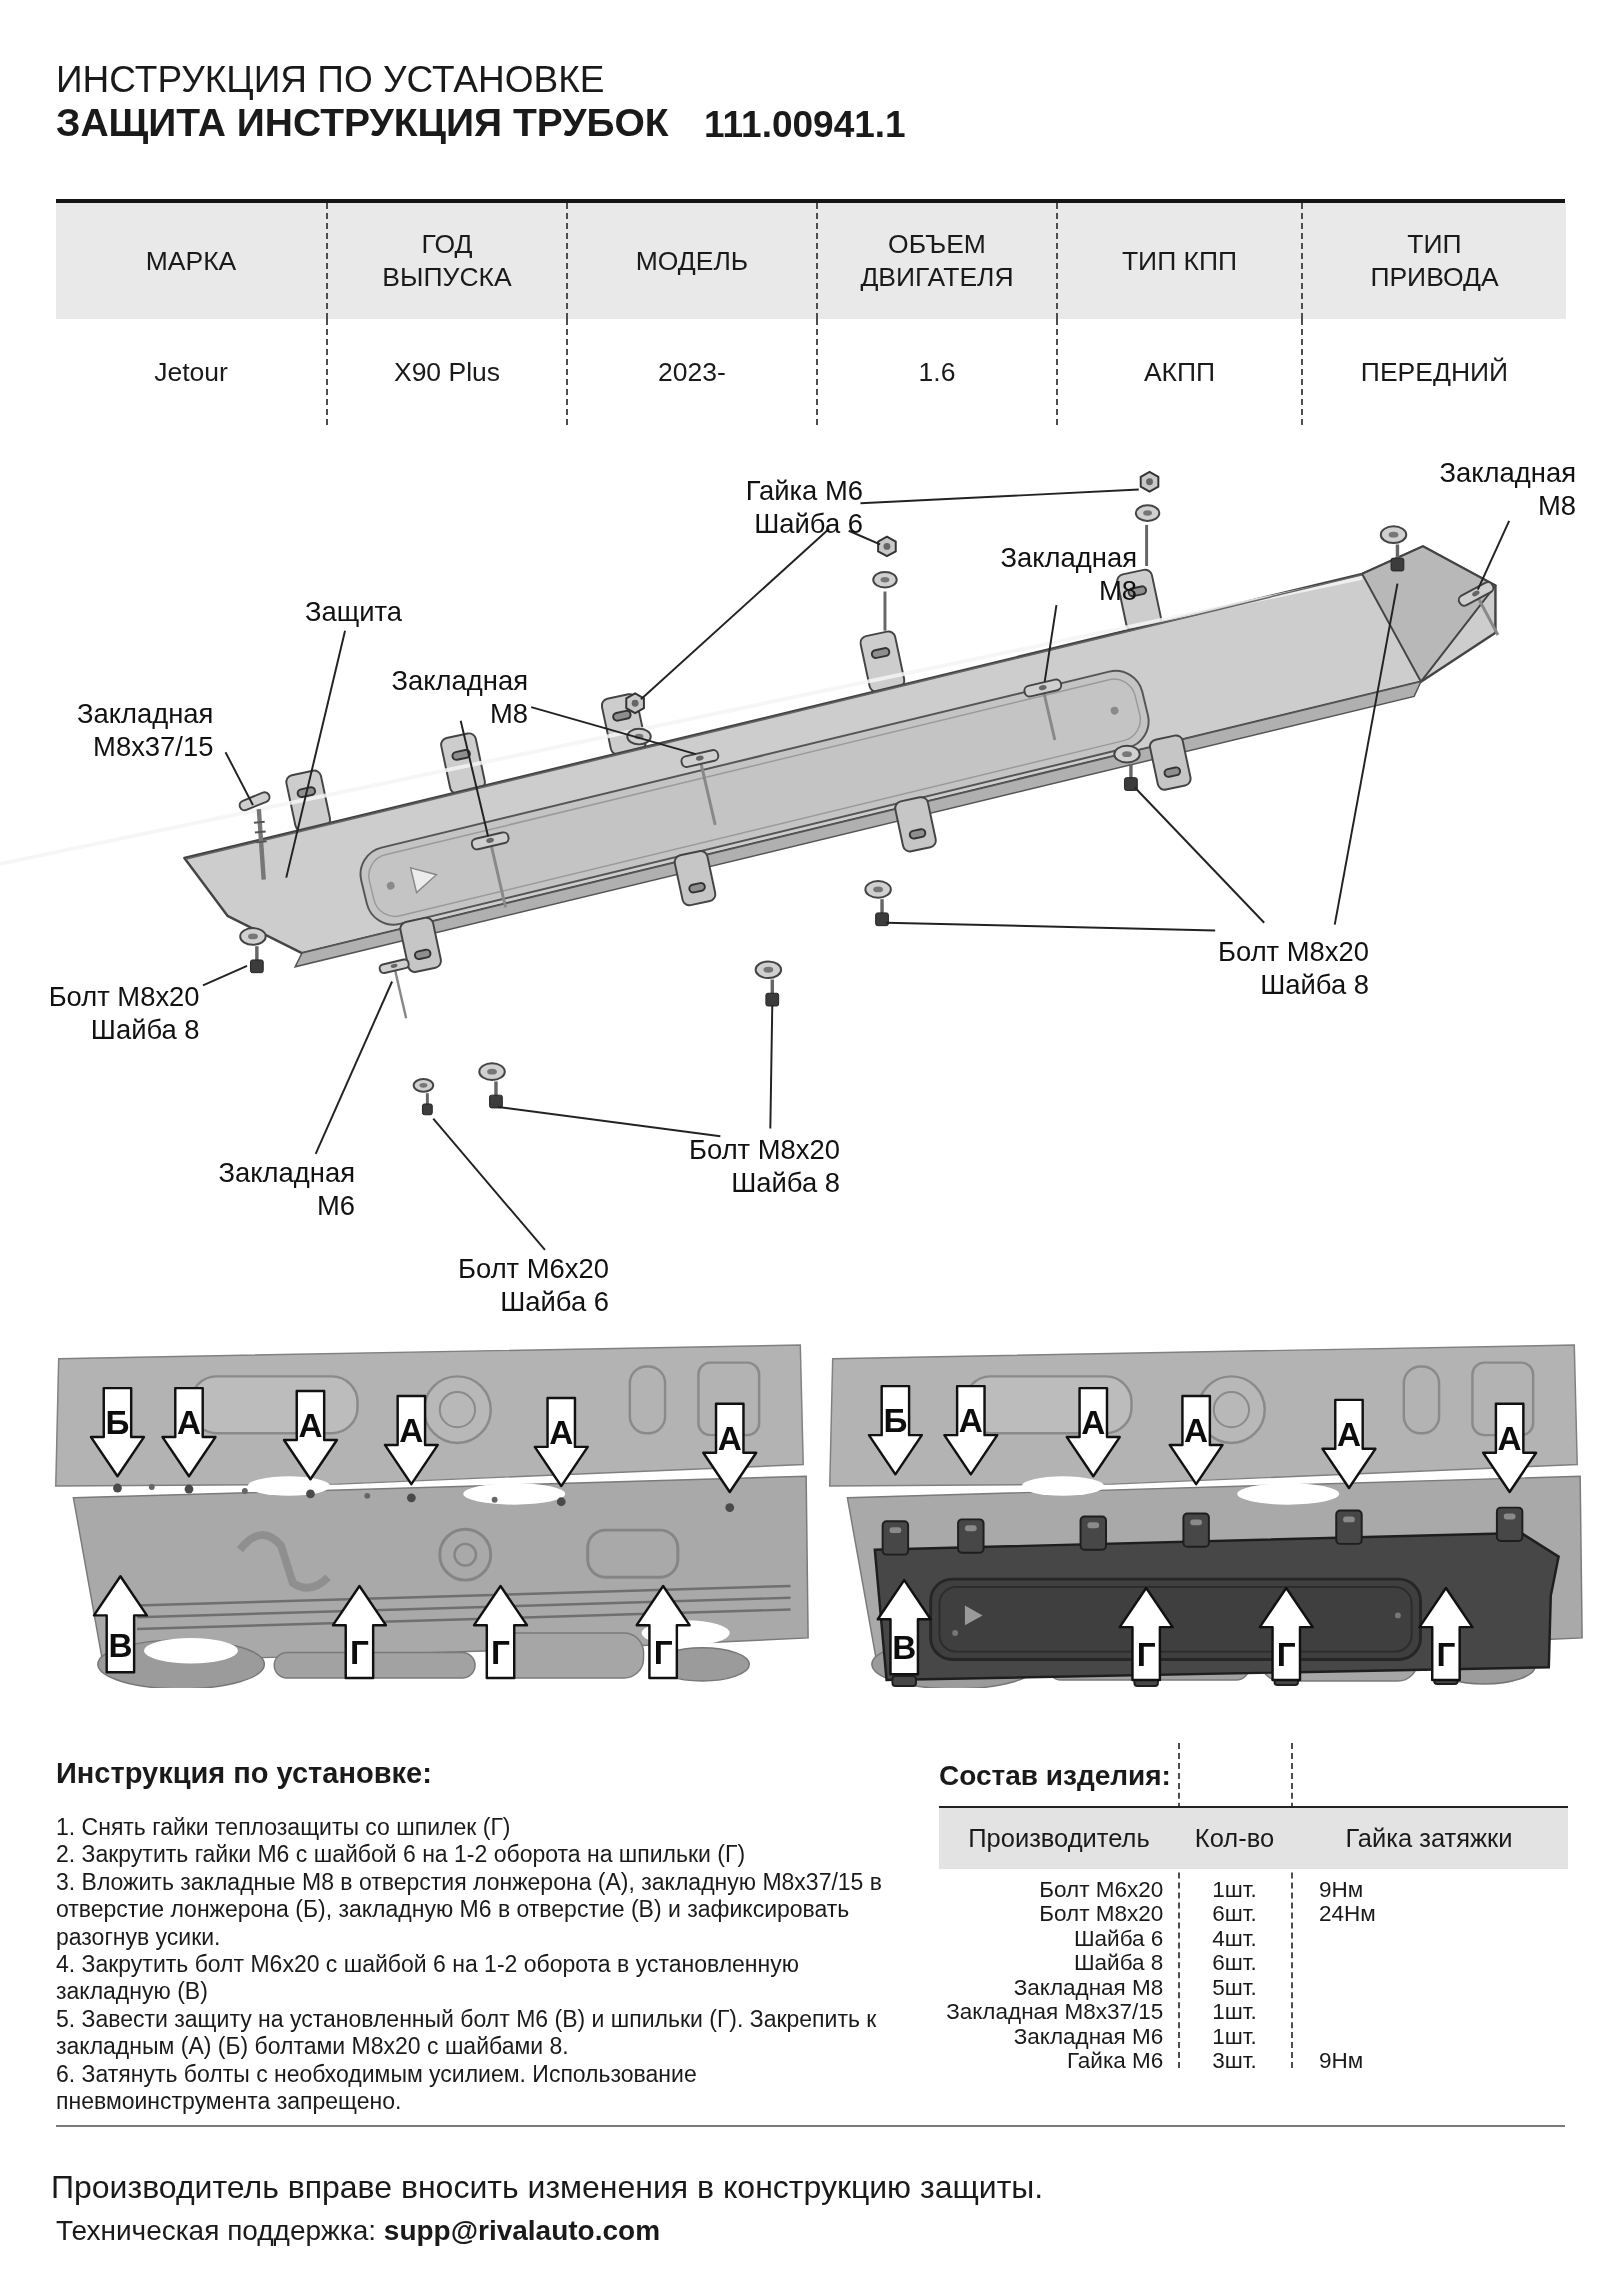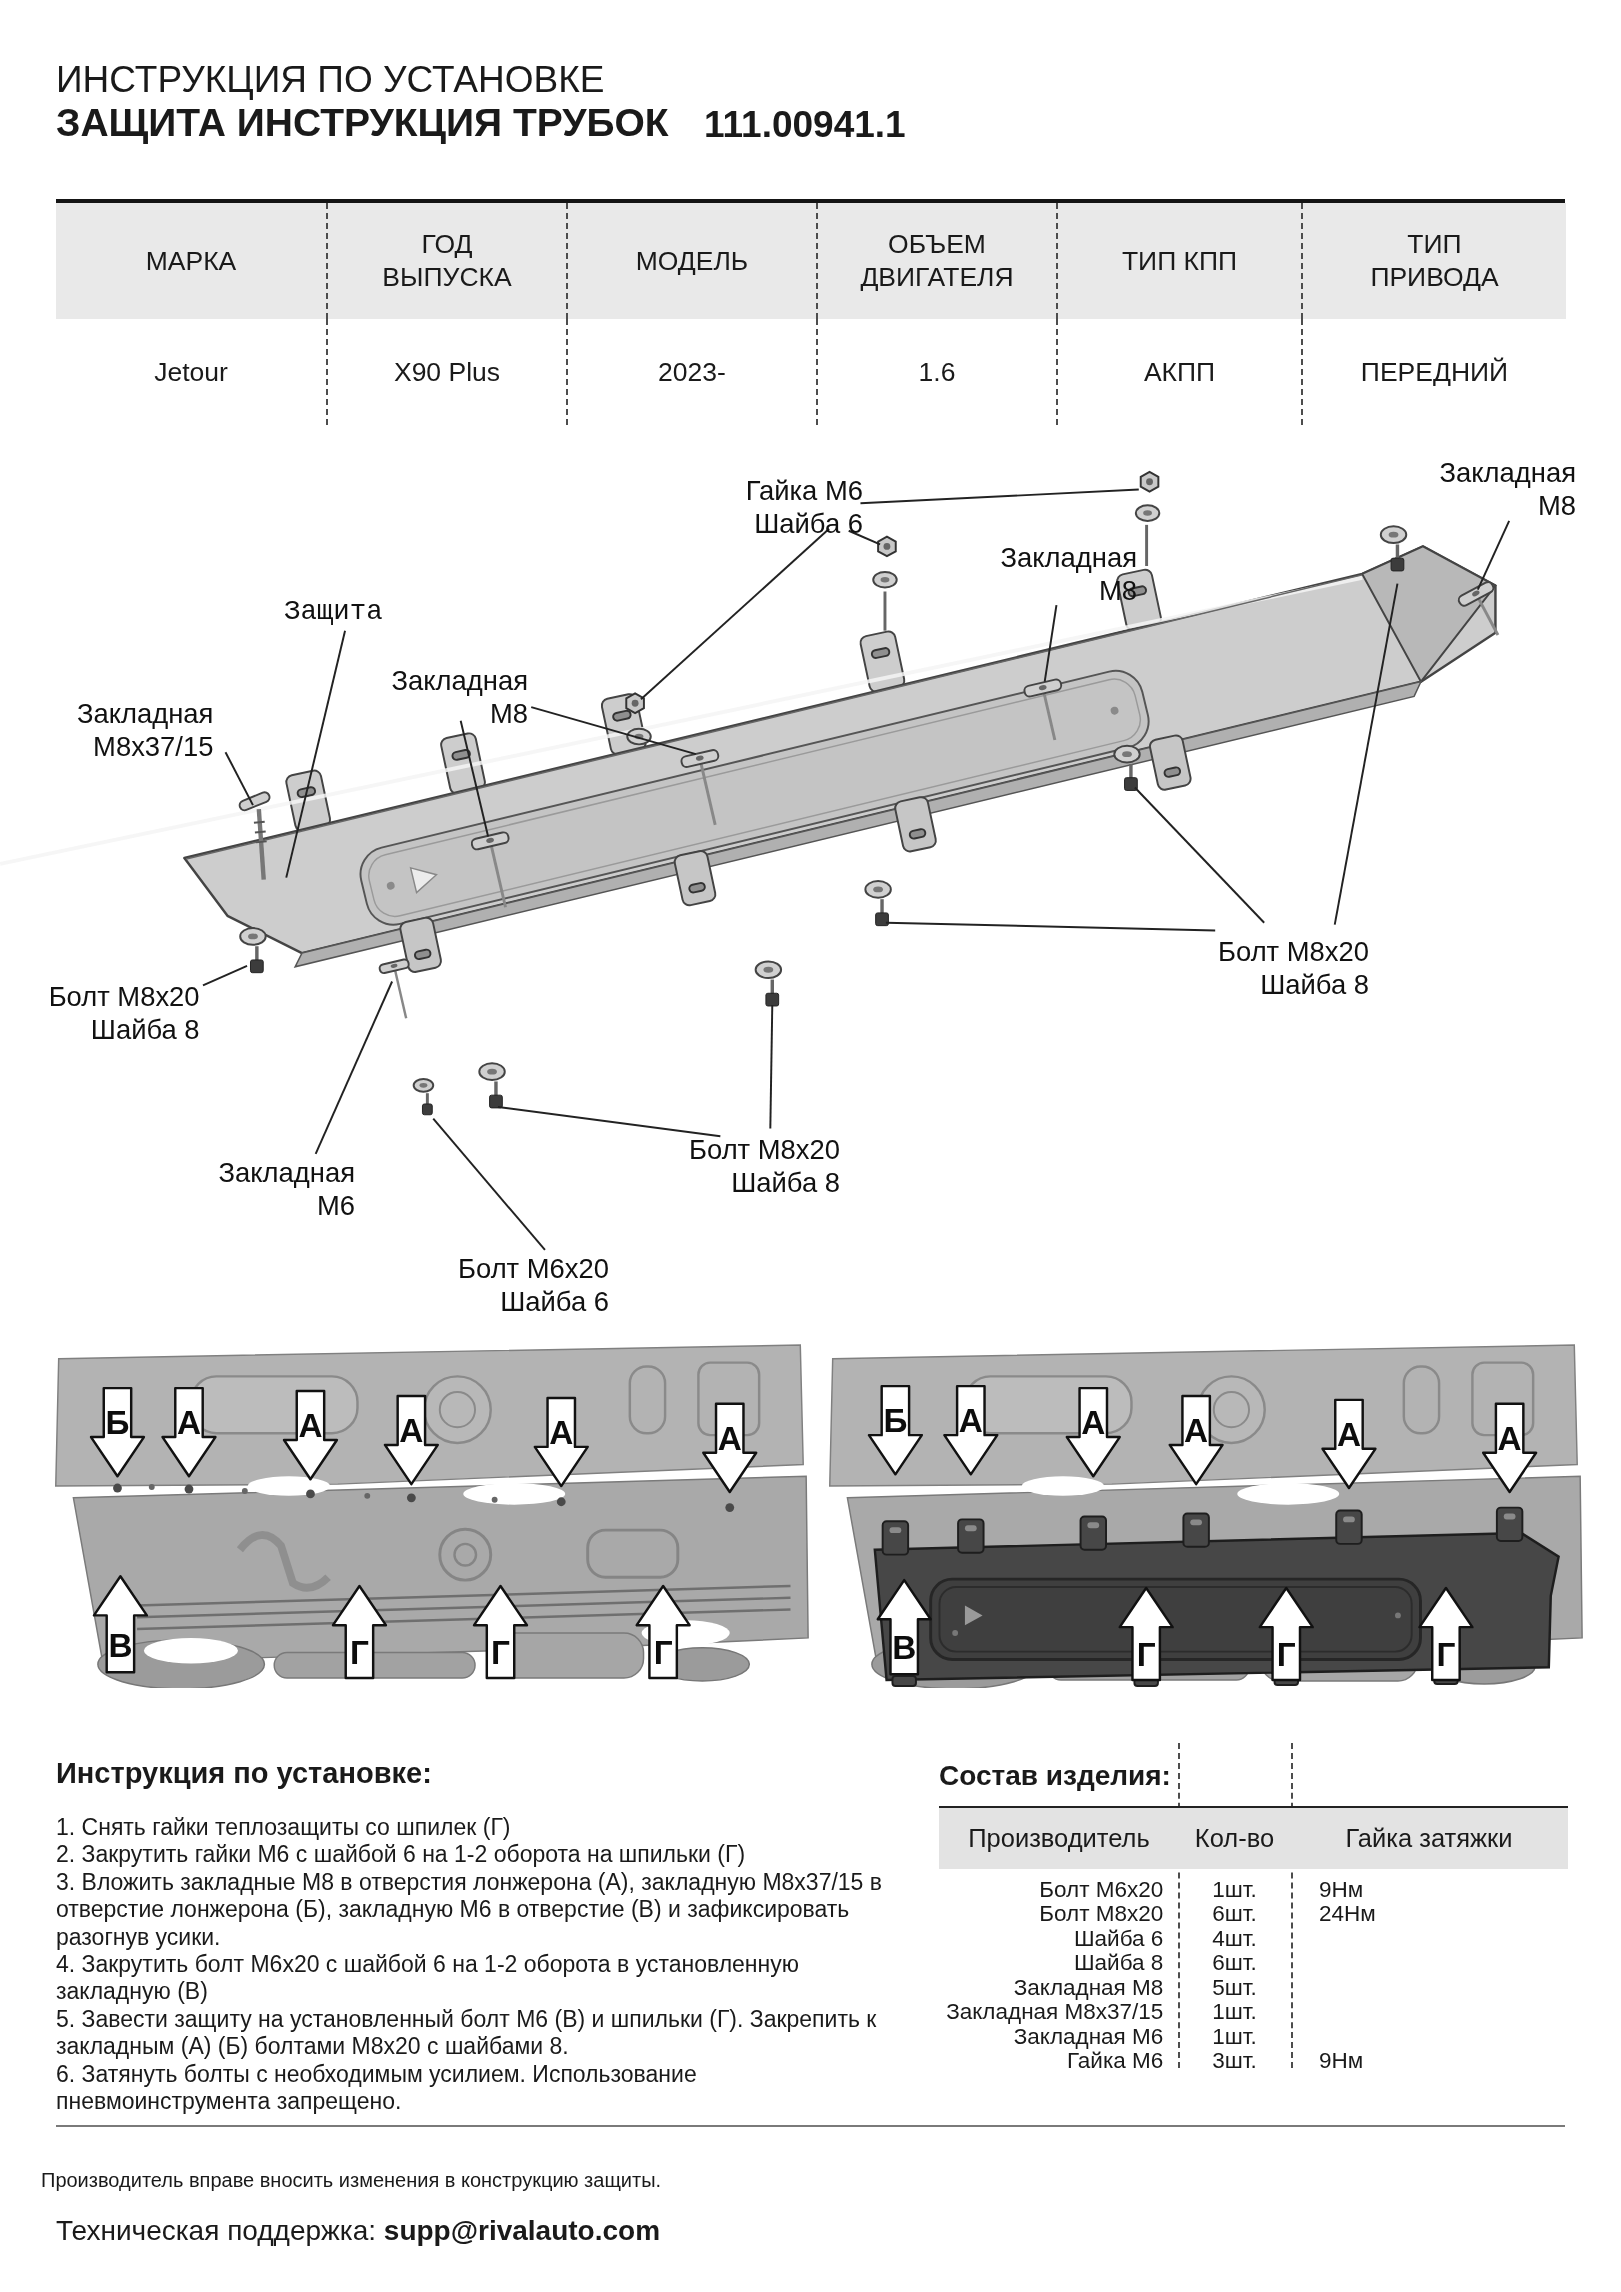--- a/index.html
+++ b/index.html
@@ -21,21 +21,21 @@
   .vth,.vtd{display:flex;align-items:center;justify-content:center;text-align:center;
     white-space:pre-line;font-size:26.5px;line-height:33px;}
   .vth{background:#e9e9e9;height:116px;}
   .vtd{height:106px;}
   .dashL{border-left:2px dashed #4d4d4d;}
 
   
   .diagram{left:0;top:421px;width:1621px;height:877px;}
   .dlabel{position:absolute;font-size:27.4px;line-height:33px;white-space:pre-line;
     text-align:right;color:#111;}
-  .dlabel.center{text-align:left;font-family:Liberation Mono, monospace;}
+  .dlabel.center{text-align:right;}
 
   
   .photo{top:1339px;width:770px;height:349px;}
   .photoL{left:44px;} .photoR{left:818px;}
   .arrow-letter{font-family:"Liberation Sans","DejaVu Sans",sans-serif;
     font-weight:700;font-size:34px;fill:#0d0d0d;text-anchor:middle;}
 
   
   .instr-title{left:56px;top:1757px;font-size:29px;font-weight:700;text-align:center;}
   .steps{left:56px;top:1814px;width:851px;font-size:23px;line-height:27.4px;}
@@ -47,21 +47,21 @@
   .pth{background:#e3e3e3;height:61px;display:flex;align-items:center;justify-content:center;
     font-size:25.5px;}
   .pname{height:24.5px;font-size:22.5px;line-height:24.5px;text-align:right;padding-right:15.7px;}
   .pqty{height:24.5px;font-size:22.5px;line-height:24.5px;text-align:center;}
   .ptorq{height:24.5px;font-size:22.5px;line-height:24.5px;text-align:left;padding-left:29px;}
   .prow-gap{height:8.8px;grid-column:1 / span 3;}
   .vsep{position:absolute;width:0;border-left:2px dashed #4d4d4d;top:1743px;height:325px;}
 
   
   .divider{left:56px;top:2125px;width:1509px;height:2px;background:#7a7a7a;}
-  .foot1{left:41px;top:2169px;font-size:20px;}
+  .foot1{left:51px;top:2169px;font-size:32px;}
   .foot2{left:56px;top:2215px;font-size:28px;}
   .foot2 b{font-weight:700;}
 
   svg{display:block;}
 </style>
 </head>
 <body>
 
 <div>
 

